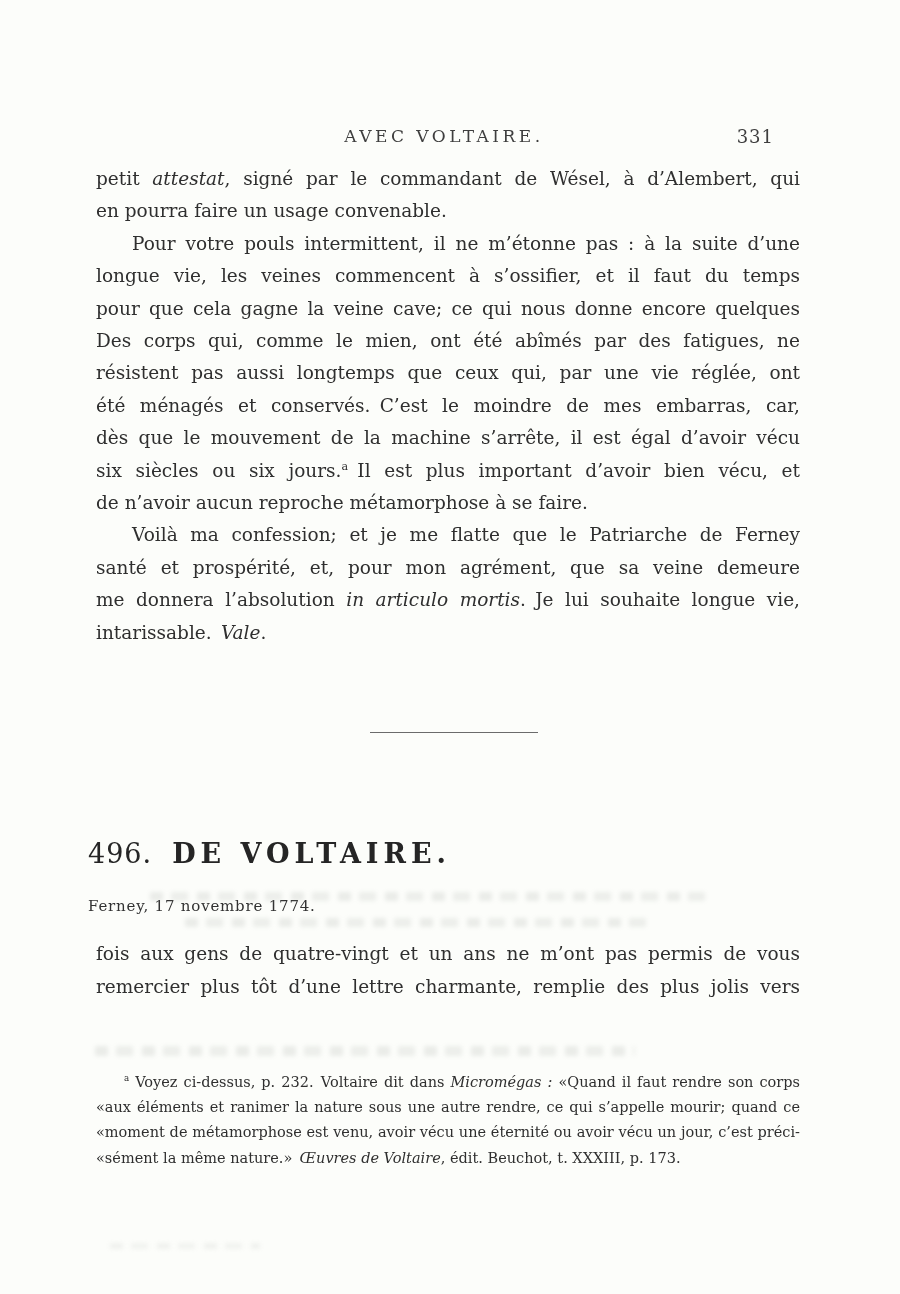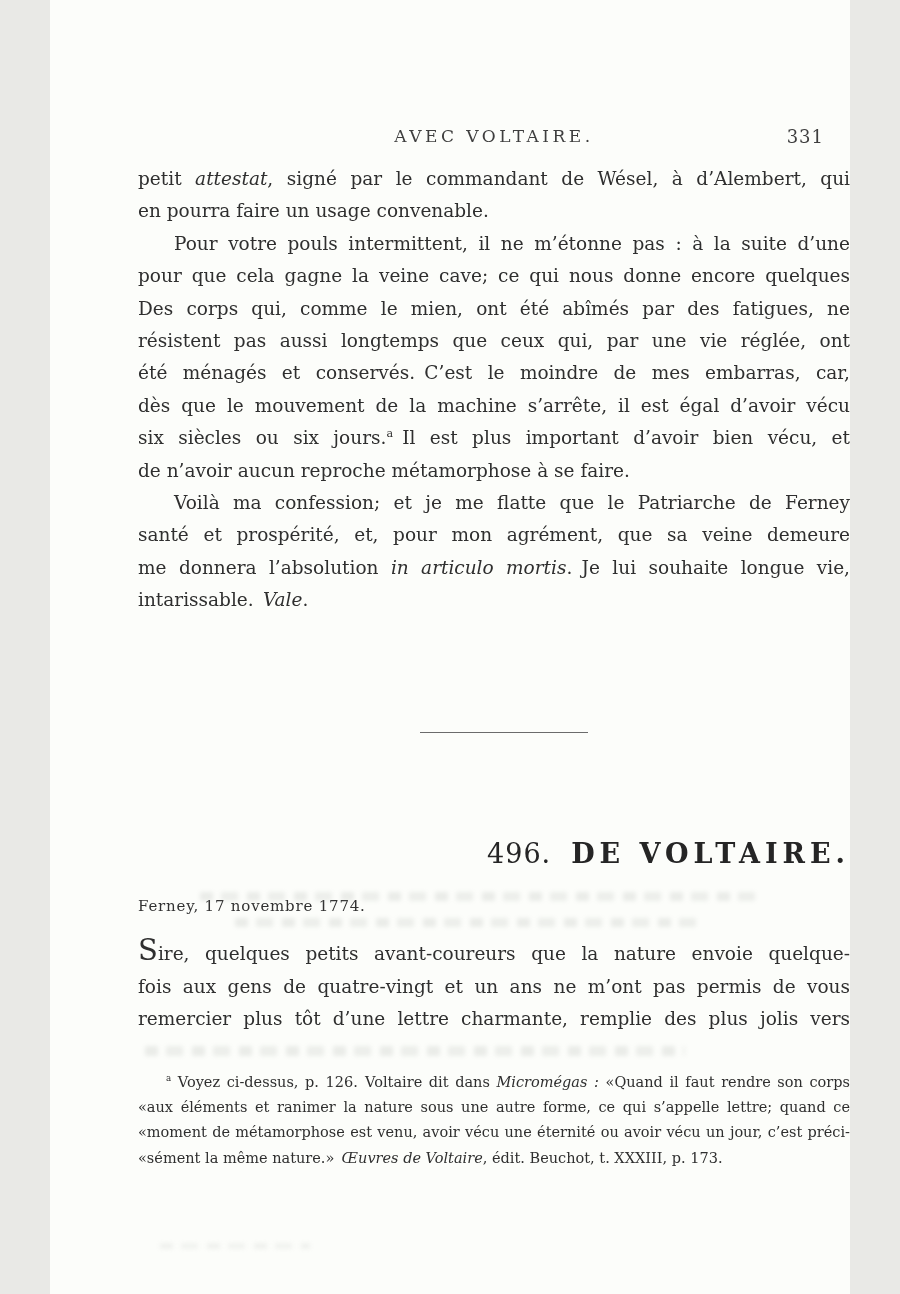--- a/index.html
+++ b/index.html
@@ -3,21 +3,21 @@
 <meta charset="utf-8">
 <title>Page scan</title>
 <style>
   html, body {
     margin: 0;
     padding: 0;
     background: #e9e9e6;
   }
   .page {
     position: relative;
-    width: 800px;
+    width: 900px;
     height: 1294px;
     margin: 0 auto;
     background: #fcfdfa;
     color: #2f2f2f;
     font-family: "DejaVu Serif", serif;
     overflow: hidden;
   }
   
   .running-head-row {
     position: absolute;
@@ -47,20 +47,21 @@
     width: 712px;
     font-size: 18.5px;
     line-height: 32.4px;
   }
   .main-text { top: 163px; }
   .letter-text { top: 938px; line-height: 32.6px; }
   .tline {
     white-space: nowrap;
     text-align: justify;
     text-align-last: left;
+    margin-left: 8px;
   }
   .tline.just { text-align-last: justify; }
   .tline sup {
     font-size: 60%;
     line-height: 0;
     vertical-align: super;
   }
   .tline i { font-style: italic; }
   .initial {
     font-size: 29px;
@@ -74,21 +75,21 @@
     width: 168px;
     height: 1px;
     background: #6b6b6b;
   }
   
   .section-heading {
     position: absolute;
     top: 838px;
     left: 88px;
     width: 712px;
-    text-align: right;
+    text-align: left;
     color: #252525;
   }
   .section-number {
     font-size: 27px;
     font-weight: 400;
     letter-spacing: 1px;
     margin-right: 20px;
   }
   .section-title {
     font-size: 27px;
@@ -139,20 +140,21 @@
 
   <div class="running-head-row">
     <div class="running-head">AVEC VOLTAIRE.</div>
     <div class="page-number">331</div>
   </div>
 
   <div class="text-block main-text">
       <div class="tline just"><span>petit </span><i>attestat</i><span>, signé par le commandant de Wésel, à d’Alembert, qui</span></div>
       <div class="tline"><span>en pourra faire un usage convenable.</span></div>
       <div class="tline just" style="text-indent: 36px;"><span>Pour votre pouls intermittent, il ne m’étonne pas : à la suite d’une</span></div>
+      <div class="tline just"><span>longue vie, les veines commencent à s’ossifier, et il faut du temps</span></div>
       <div class="tline just"><span>pour que cela gagne la veine cave; ce qui nous donne encore quelques</span></div>
       <div class="tline just"><span>Des corps qui, comme le mien, ont été abîmés par des fatigues, ne</span></div>
       <div class="tline just"><span>résistent pas aussi longtemps que ceux qui, par une vie réglée, ont</span></div>
       <div class="tline just"><span>été ménagés et conservés. C’est le moindre de mes embarras, car,</span></div>
       <div class="tline just"><span>dès que le mouvement de la machine s’arrête, il est égal d’avoir vécu</span></div>
       <div class="tline just"><span>six siècles ou six jours.</span><sup>a</sup><span> Il est plus important d’avoir bien vécu, et</span></div>
       <div class="tline"><span>de n’avoir aucun reproche métamorphose à se faire.</span></div>
       <div class="tline just" style="text-indent: 36px;"><span>Voilà ma confession; et je me flatte que le Patriarche de Ferney</span></div>
       <div class="tline just"><span>santé et prospérité, et, pour mon agrément, que sa veine demeure</span></div>
       <div class="tline just"><span>me donnera l’absolution </span><i>in articulo mortis</i><span>. Je lui souhaite longue vie,</span></div>
@@ -161,28 +163,27 @@
 
   <div class="divider"></div>
 
   <div class="section-heading">
     <span class="section-number">496.</span><span class="section-title">DE VOLTAIRE.</span>
   </div>
 
   <div class="dateline">Ferney, 17 novembre 1774.</div>
 
   <div class="text-block letter-text">
-      <div class="tline just"><span class="initial">S</span><span>ire, quelques petits avant-coureurs que la nature envoie quelque-</span></div>
       <div class="tline just"><span>fois aux gens de quatre-vingt et un ans ne m’ont pas permis de vous</span></div>
       <div class="tline just"><span>remercier plus tôt d’une lettre charmante, remplie des plus jolis vers</span></div>
     </div>
 
   <div class="footnote">
-      <div class="tline just" style="text-indent: 28px;"><sup>a</sup><span> Voyez ci-dessus, p. 126. Voltaire dit dans </span><i>Micromégas :</i><span> «Quand il faut rendre son corps</span></div>
-      <div class="tline just"><span>«aux éléments et ranimer la nature sous une autre forme, ce qui s’appelle lettre; quand ce</span></div>
+      <div class="tline just" style="text-indent: 28px;"><sup>a</sup><span> Voyez ci-dessus, p. 232. Voltaire dit dans </span><i>Micromégas :</i><span> «Quand il faut rendre son corps</span></div>
+      <div class="tline just"><span>«aux éléments et ranimer la nature sous une autre rendre, ce qui s’appelle mourir; quand ce</span></div>
       <div class="tline just"><span>«moment de métamorphose est venu, avoir vécu une éternité ou avoir vécu un jour, c’est préci-</span></div>
       <div class="tline"><span>«sément la même nature.» </span><i>Œuvres de Voltaire</i><span>, édit. Beuchot, t. XXXIII, p. 173.</span></div>
     </div>
 
   <div class="ghost ghost-1"></div>
   <div class="ghost ghost-2"></div>
   <div class="ghost ghost-3"></div>
   <div class="ghost ghost-4"></div>
 
 </div>

